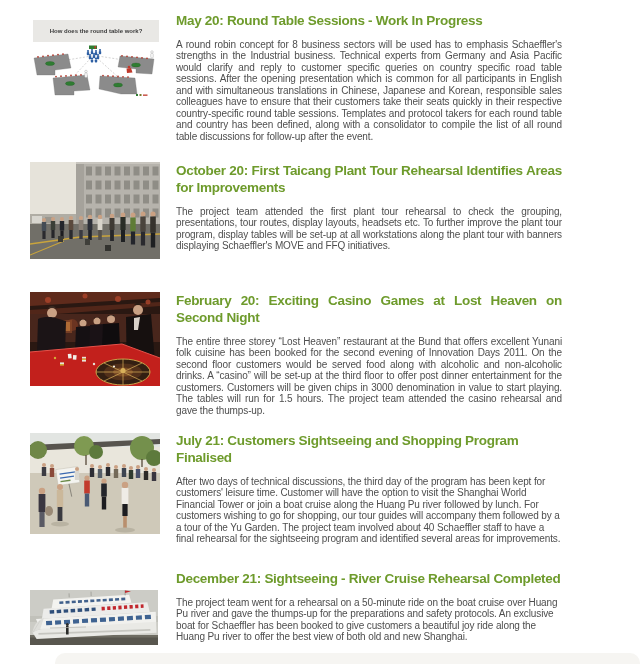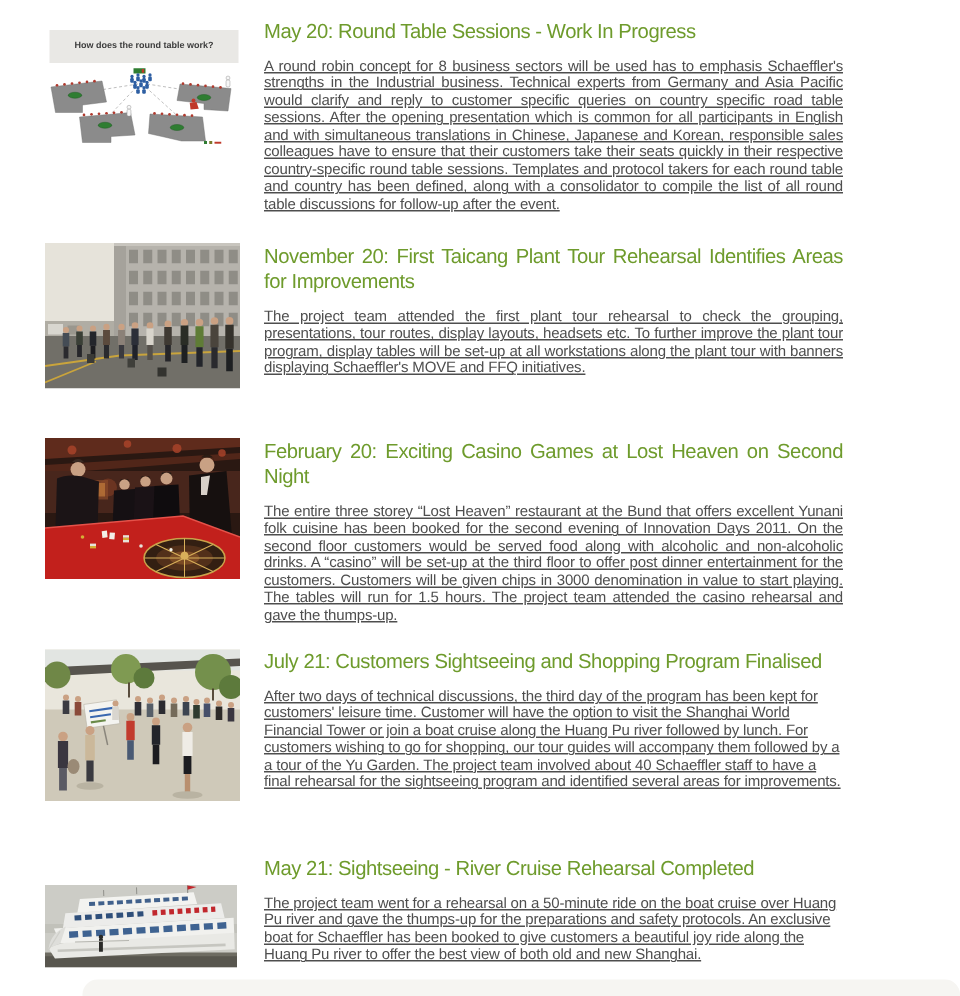--- a/index.html
+++ b/index.html
@@ -6,29 +6,28 @@
   .page {
     position:relative; width:640px; height:664px; overflow:hidden;
     background:#ffffff;
     font-family:"Liberation Sans", sans-serif;
   }
   .story { position:absolute; left:0; width:640px; }
   .media { position:absolute; left:30px; top:0; }
   .copy  { position:absolute; left:176px; top:0; width:386px; }
   h2.story-heading {
     margin:0 0 10px 0;
-    font-size:13.5px; line-height:17px; font-weight:normal;
+    font-size:13.5px; line-height:17px; font-weight:bold;
     letter-spacing:-0.3px;
     color:var(--accent, #6e9b2c);
   }
   p.story-body {
     margin:0;
     font-size:10px; line-height:11.45px; letter-spacing:-0.12px;
     color:var(--bodycol, #4e4e4e);
-    text-decoration:underline;
   }
   .j { text-align:justify; }
   figure { margin:0; }
   .slide { width:132px; background:#ffffff; }
   .slide-header {
     margin:6px 3px 3px 3px; height:22px;
     background:#e9e8e5; color:#3c3c3c;
     font-size:6px; font-weight:bold;
     display:flex; align-items:center; justify-content:center; text-align:center;
   }
@@ -191,21 +190,21 @@
           <circle cx="123" cy="52" r="2.6" fill="#caa183"></circle>
             <rect x="120.2" y="54.5" width="5.6" height="16" fill="#35322c"></rect>
             <rect x="120.8" y="70.5" width="4.4" height="15" fill="#1e2022"></rect>
         </g>
         <rect x="28" y="74" width="5" height="6" fill="#3a3a36"></rect>
         <rect x="55" y="77" width="5" height="6" fill="#3f3f3a"></rect>
         <rect x="75" y="83" width="6" height="6" fill="#33332f"></rect>
       </svg>
     </figure>
     <div class="copy">
-      <h2 class="story-heading j">November 20: First Taicang Plant Tour Rehearsal Identifies Areas for Improvements</h2>
+      <h2 class="story-heading j">October 20: First Taicang Plant Tour Rehearsal Identifies Areas for Improvements</h2>
       <p class="story-body j">The project team attended the first plant tour rehearsal to check the grouping, presentations, tour routes, display layouts, headsets etc. To further improve the plant tour program, display tables will be set-up at all workstations along the plant tour with banners displaying Schaeffler's MOVE and FFQ initiatives.</p>
     </div>
   </section>
 
   <section class="story" style="top:292px;">
     <figure class="media">
       <svg class="photo" width="130" height="94" viewBox="0 0 130 94">
         <rect width="130" height="94" fill="#2a1812"></rect>
         <polygon points="0,0 130,0 130,6 0,14" fill="#5f2b1c"></polygon>
         <polygon points="0,18 130,10 130,14 0,24" fill="#5f2b1c" opacity="0.75"></polygon>
@@ -370,19 +369,19 @@
           <line x1="96" y1="1.5" x2="96" y2="6.5" stroke="#8a8a84" stroke-width="0.7"></line>
           <polygon points="96,1.5 102,2.6 96,4.2" fill="#c1272d"></polygon>
           <line x1="10" y1="29" x2="2" y2="41" stroke="#cfcfca" stroke-width="0.8"></line>
         </g>
         <rect x="36" y="36" width="2.6" height="8.5" fill="#2a2a28"></rect>
         <circle cx="37.3" cy="34.6" r="1.5" fill="#2a2a28"></circle>
         <line x1="20" y1="38" x2="56" y2="37" stroke="#b5b5af" stroke-width="0.7"></line>
       </svg>
     </figure>
     <div class="copy">
-      <h2 class="story-heading">May 21: Sightseeing - River Cruise Rehearsal Completed</h2>
+      <h2 class="story-heading">December 21: Sightseeing - River Cruise Rehearsal Completed</h2>
       <p class="story-body">The project team went for a rehearsal on a 50-minute ride on the boat cruise over Huang Pu river and gave the thumps-up for the preparations and safety protocols. An exclusive boat for Schaeffler has been booked to give customers a beautiful joy ride along the Huang Pu river to offer the best view of both old and new Shanghai.</p>
     </div>
   </section>
 
   <div class="footer-band"></div>
 </div>
 
 </body></html>

